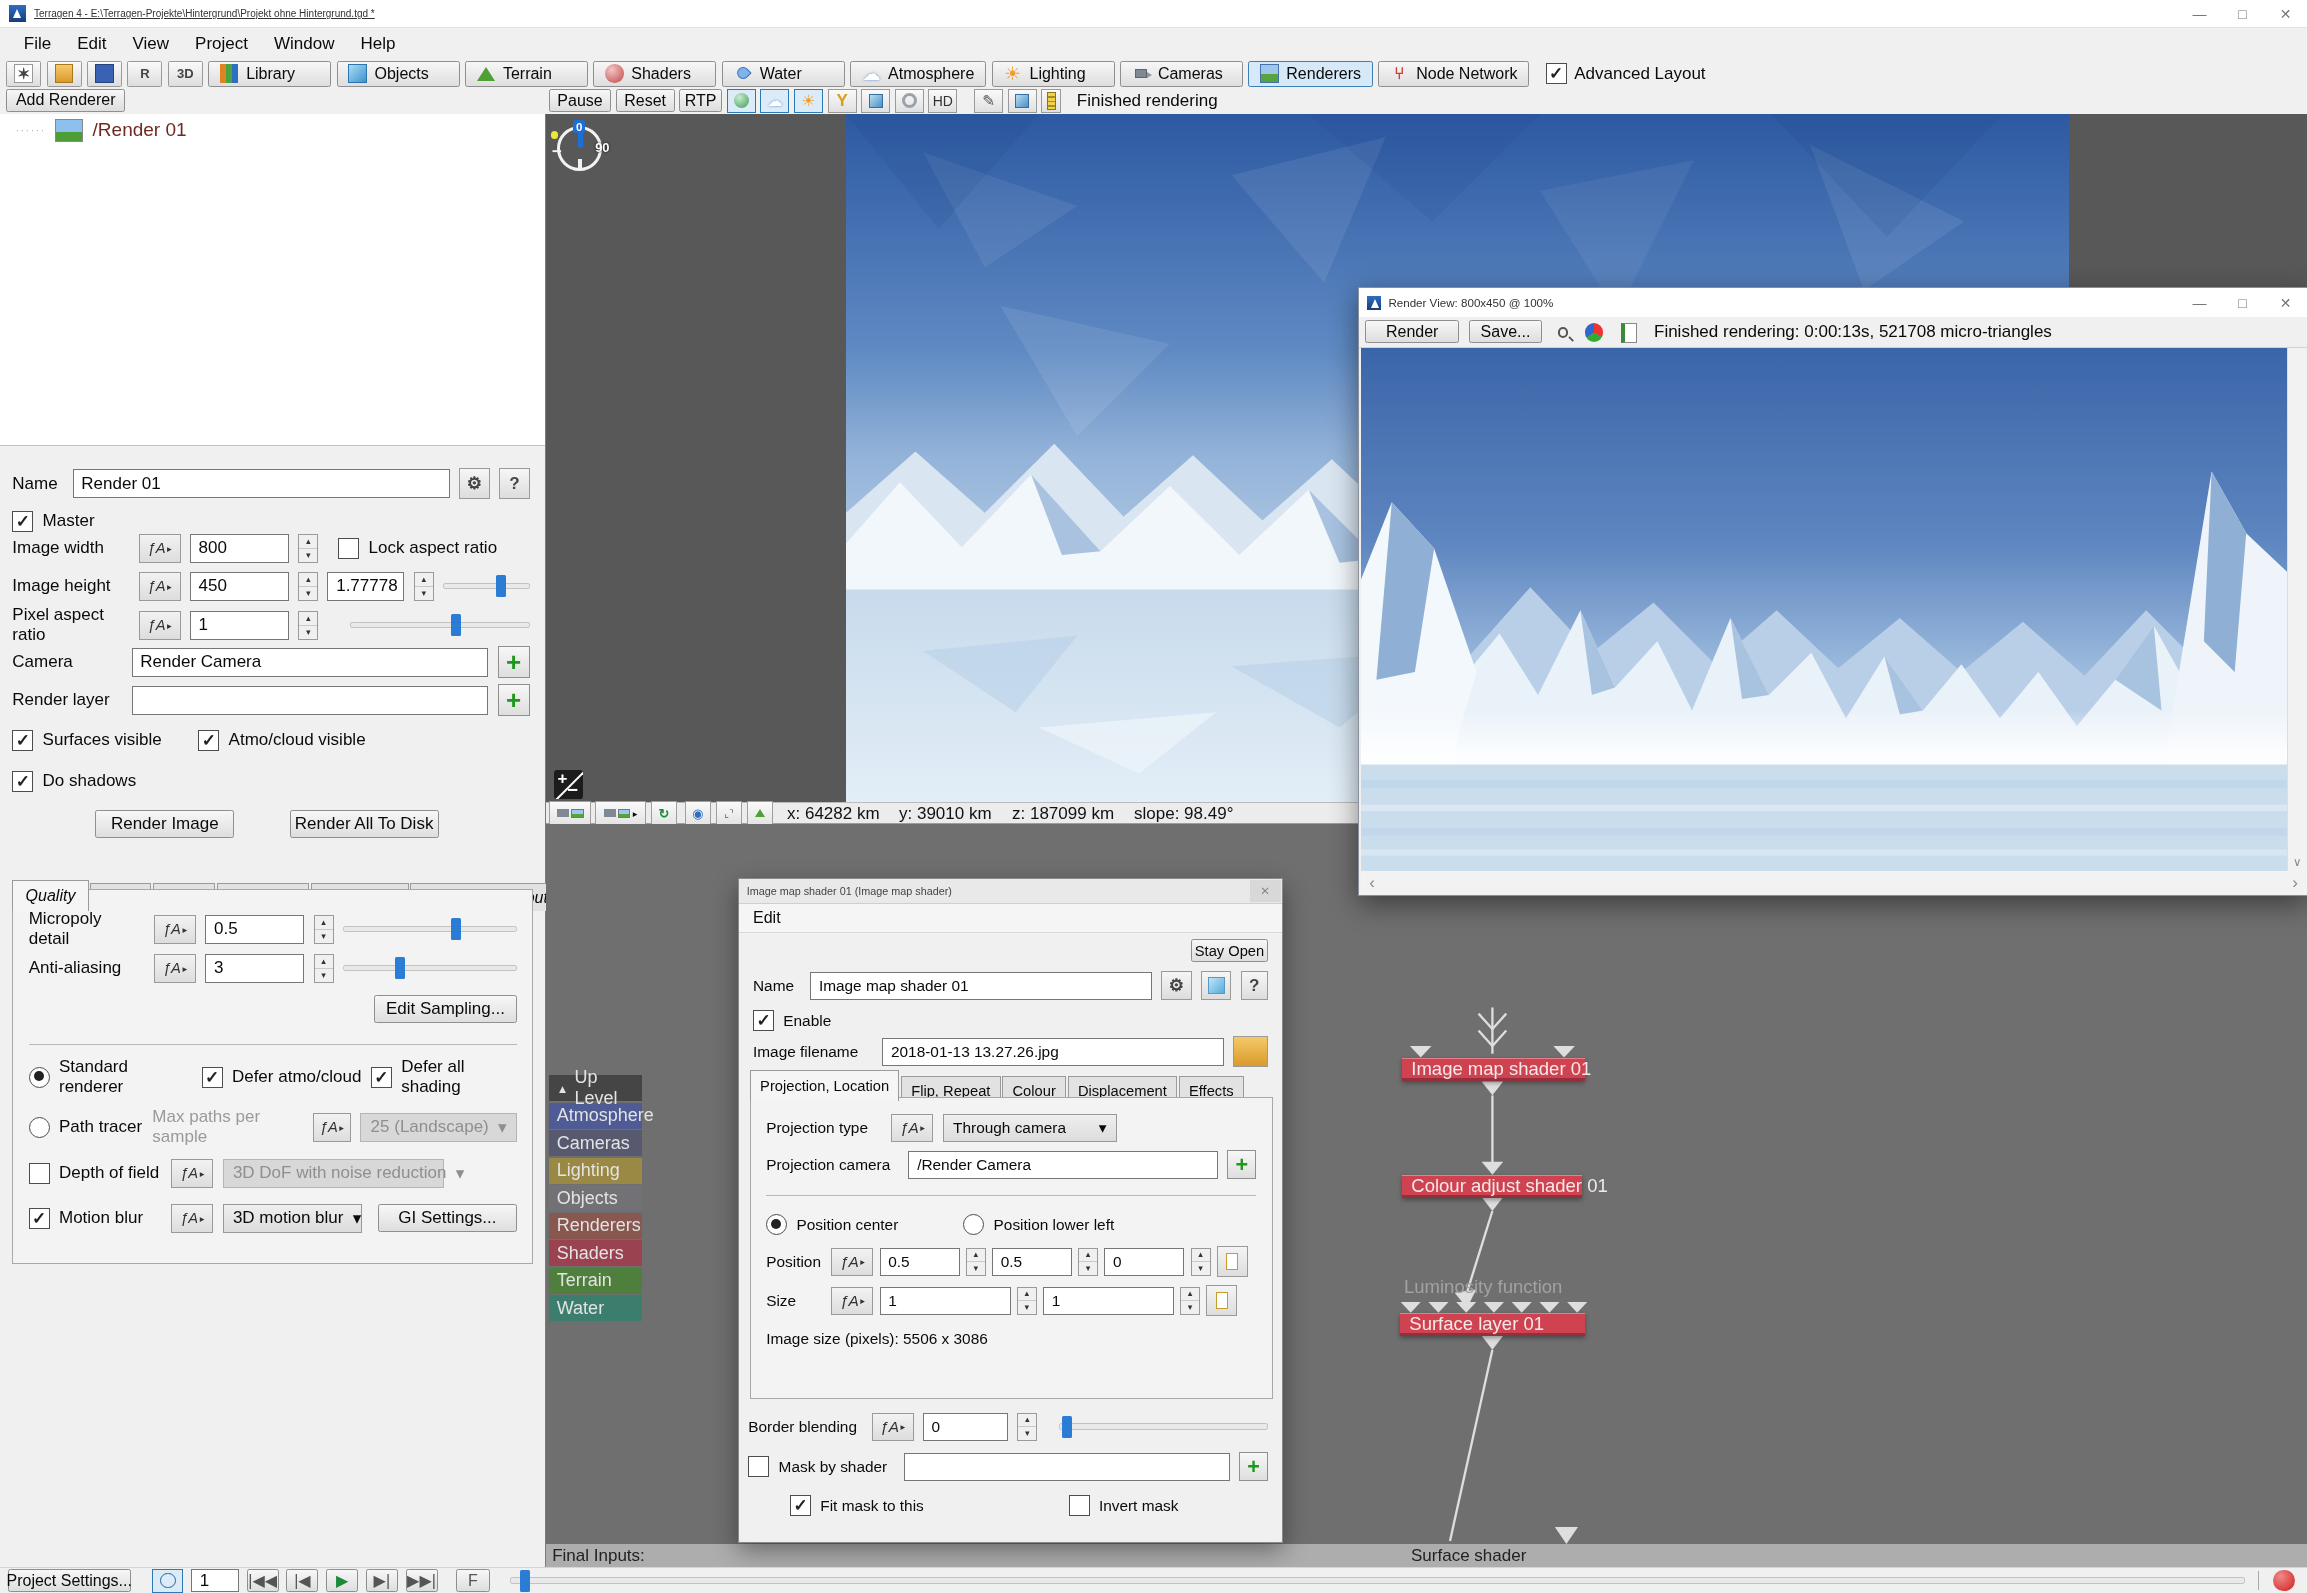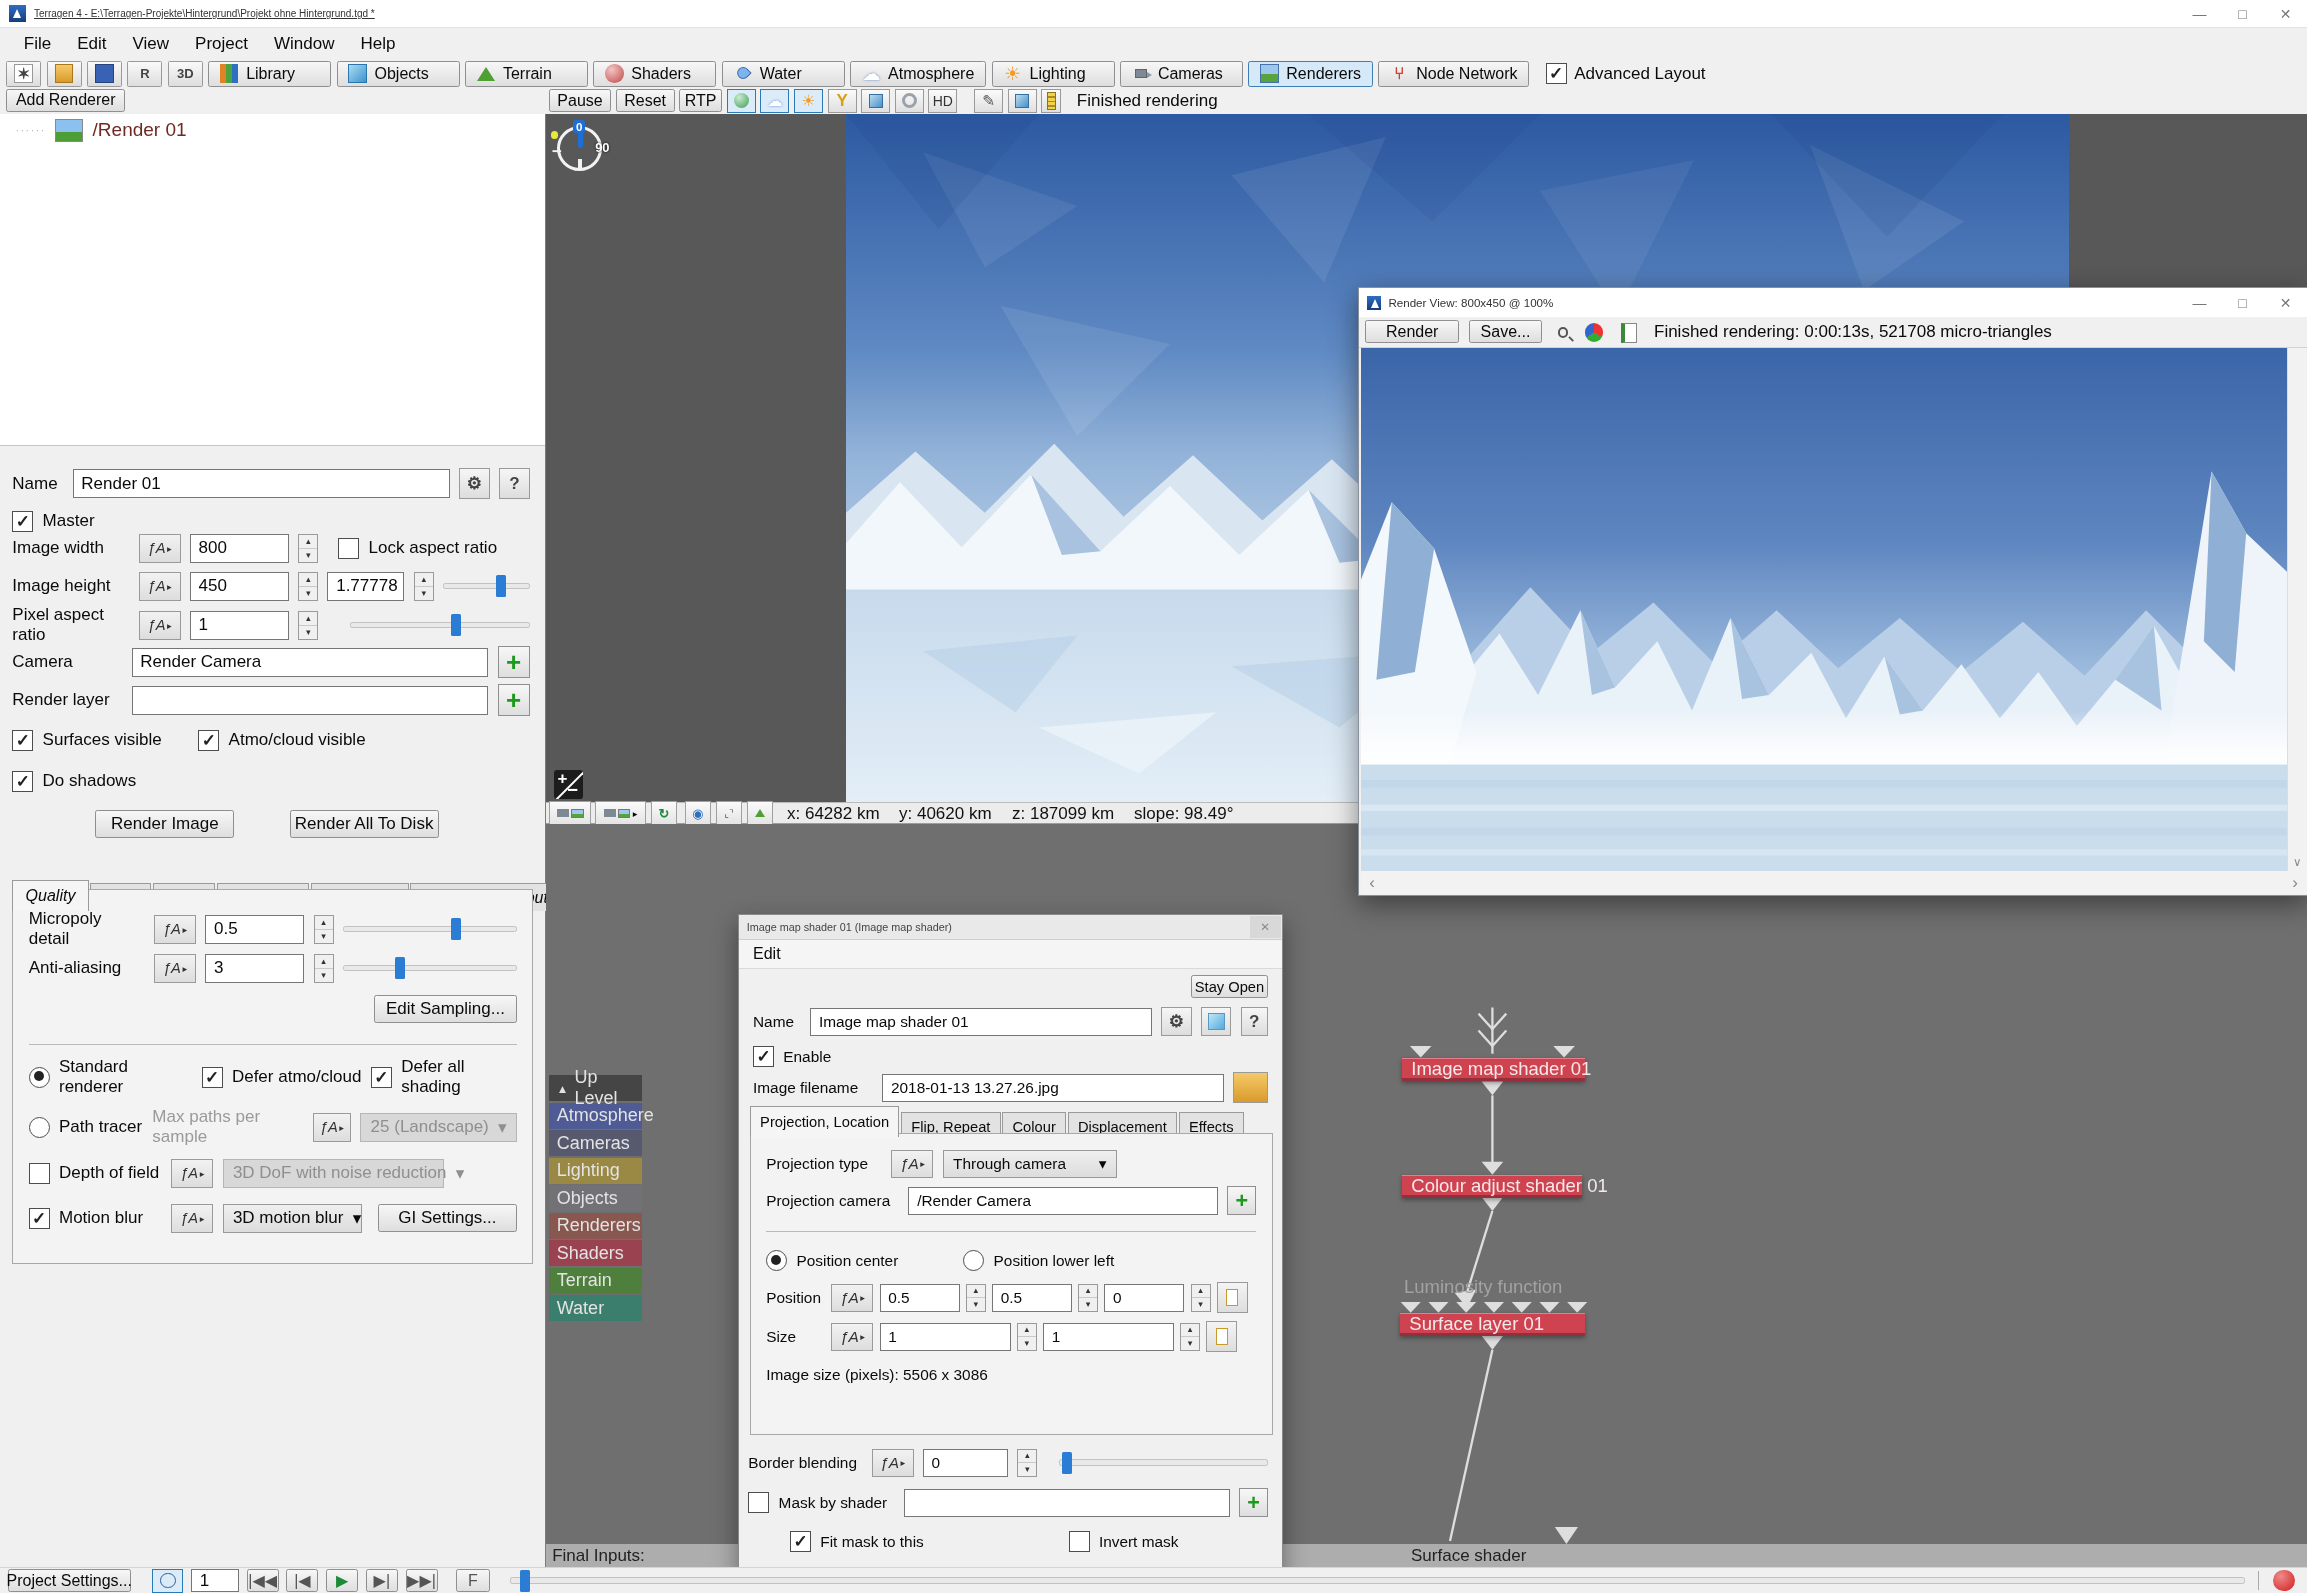--- a/index.html
+++ b/index.html
@@ -159,21 +159,21 @@
   #rwhscroll .a { position:absolute; top:0; width:23px; height:23px; display:flex; align-items:center; justify-content:center;
                   color:#888; font-size:17px; }
   .zoomic { position:absolute; width:28px; height:25px; top:3.1px; display:flex; align-items:center; justify-content:center; }
   .mag { width:10.8px; height:10.8px; border:2.3px solid #555; border-radius:50%; position:relative; }
   .mag::after { content:""; position:absolute; left:8.5px; top:9.3px; width:6.2px; height:2.3px; background:#555; transform:rotate(45deg); }
   .rgb { width:18.5px; height:18.5px; border-radius:50%; background:conic-gradient(#e33 0 33%,#3a3 33% 66%,#36c 66%); }
   .docic { width:15.4px; height:20px; background:#fff; border:0.8px solid #888; border-left:4.6px solid #3a8a3a; }
 
   
   #dialog { position:absolute; left:738px; top:878px; width:545px; height:665px; background:#f0f0f0;
-            border:0.8px solid #8a8a8a; box-shadow:0 7.7px 23px rgba(0,0,0,.4); font-size:15.4px;margin-top:36px; }
+            border:0.8px solid #8a8a8a; box-shadow:0 7.7px 23px rgba(0,0,0,.4); font-size:15.4px; }
   #dlgtitle { position:absolute; left:0; top:0; right:0; height:25px; background:#e9e9e9; display:flex; align-items:center;
               padding-left:7.7px; font-size:10.8px; color:#444; border-bottom:0.8px solid #cfcfcf; }
   #dlgtitle .x { margin-left:auto; width:31px; height:21.6px; background:#d8d8d8; color:#888; display:flex;
                  align-items:center; justify-content:center; font-size:11.6px; margin-right:1.5px; }
   #dlgmenu { position:absolute; left:0; top:25px; right:0; height:29px; background:#f5f5f5; display:flex; align-items:center;
              padding-left:14px; border-bottom:0.8px solid #d9d9d9; font-size:16px; }
   #dialog .row { height:31px; }
   #dialog .field, #dialog .fx, #dialog .dd { height:28px; font-size:15.4px; }
   #dialog .spin { height:28px; }
   #dlgbox { position:absolute; left:10.8px; top:218px; width:523px; height:302px; border:0.8px solid #a8a8a8; background:#f3f3f3; }
@@ -606,21 +606,21 @@
     <div class="vpic" style="left:139px;width:26px;color:#2d6fc0">
         <span>◉</span>
       </div>
     <div class="vpic" style="left:170px;width:26px;color:#555">
         <span style="font-size:10px">⌞⌝</span>
       </div>
     <div class="vpic" style="left:201px;width:26px">
         <span class="ic-terr" style="border-left-width:5.4px;border-right-width:5.4px;border-bottom-width:8.5px"></span>
       </div>
     <div class="coord" style="left:241px">x: 64282 km</div>
-    <div class="coord" style="left:353px">y: 40620 km</div>
+    <div class="coord" style="left:353px">y: 39010 km</div>
     <div class="coord" style="left:466px">z: 187099 km</div>
     <div class="coord" style="left:588px">slope: 98.49°</div>
   </div>
 
   <div id="nodepane">
     <svg width="1761" height="720" viewBox="0 0 2283 934" style="position:absolute;left:0;top:0">
       <g stroke="#dedede" stroke-width="3" fill="none">
         <line x1="1227" y1="238" x2="1227" y2="298"></line>
         <path d="M1209,246 l18,20 l18,-20"></path>
         <path d="M1209,268 l18,20 l18,-20"></path>

